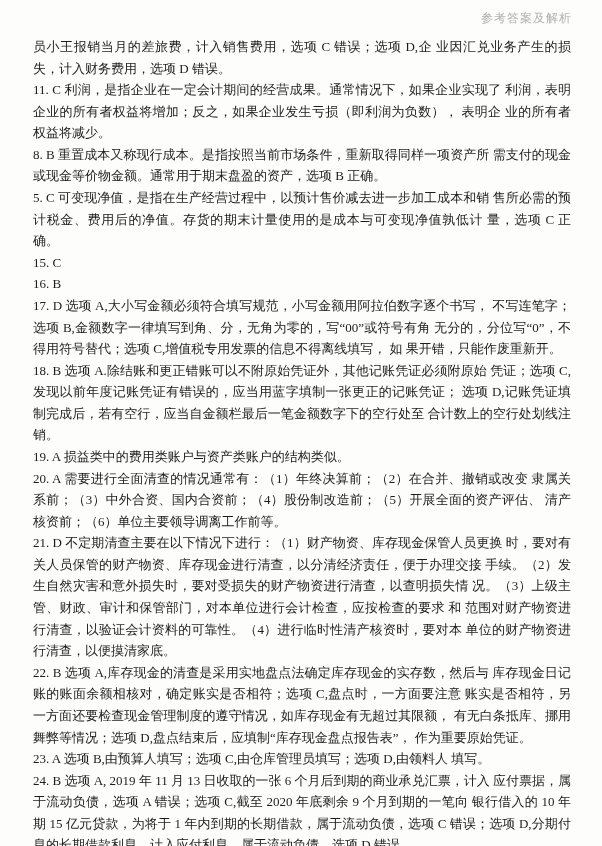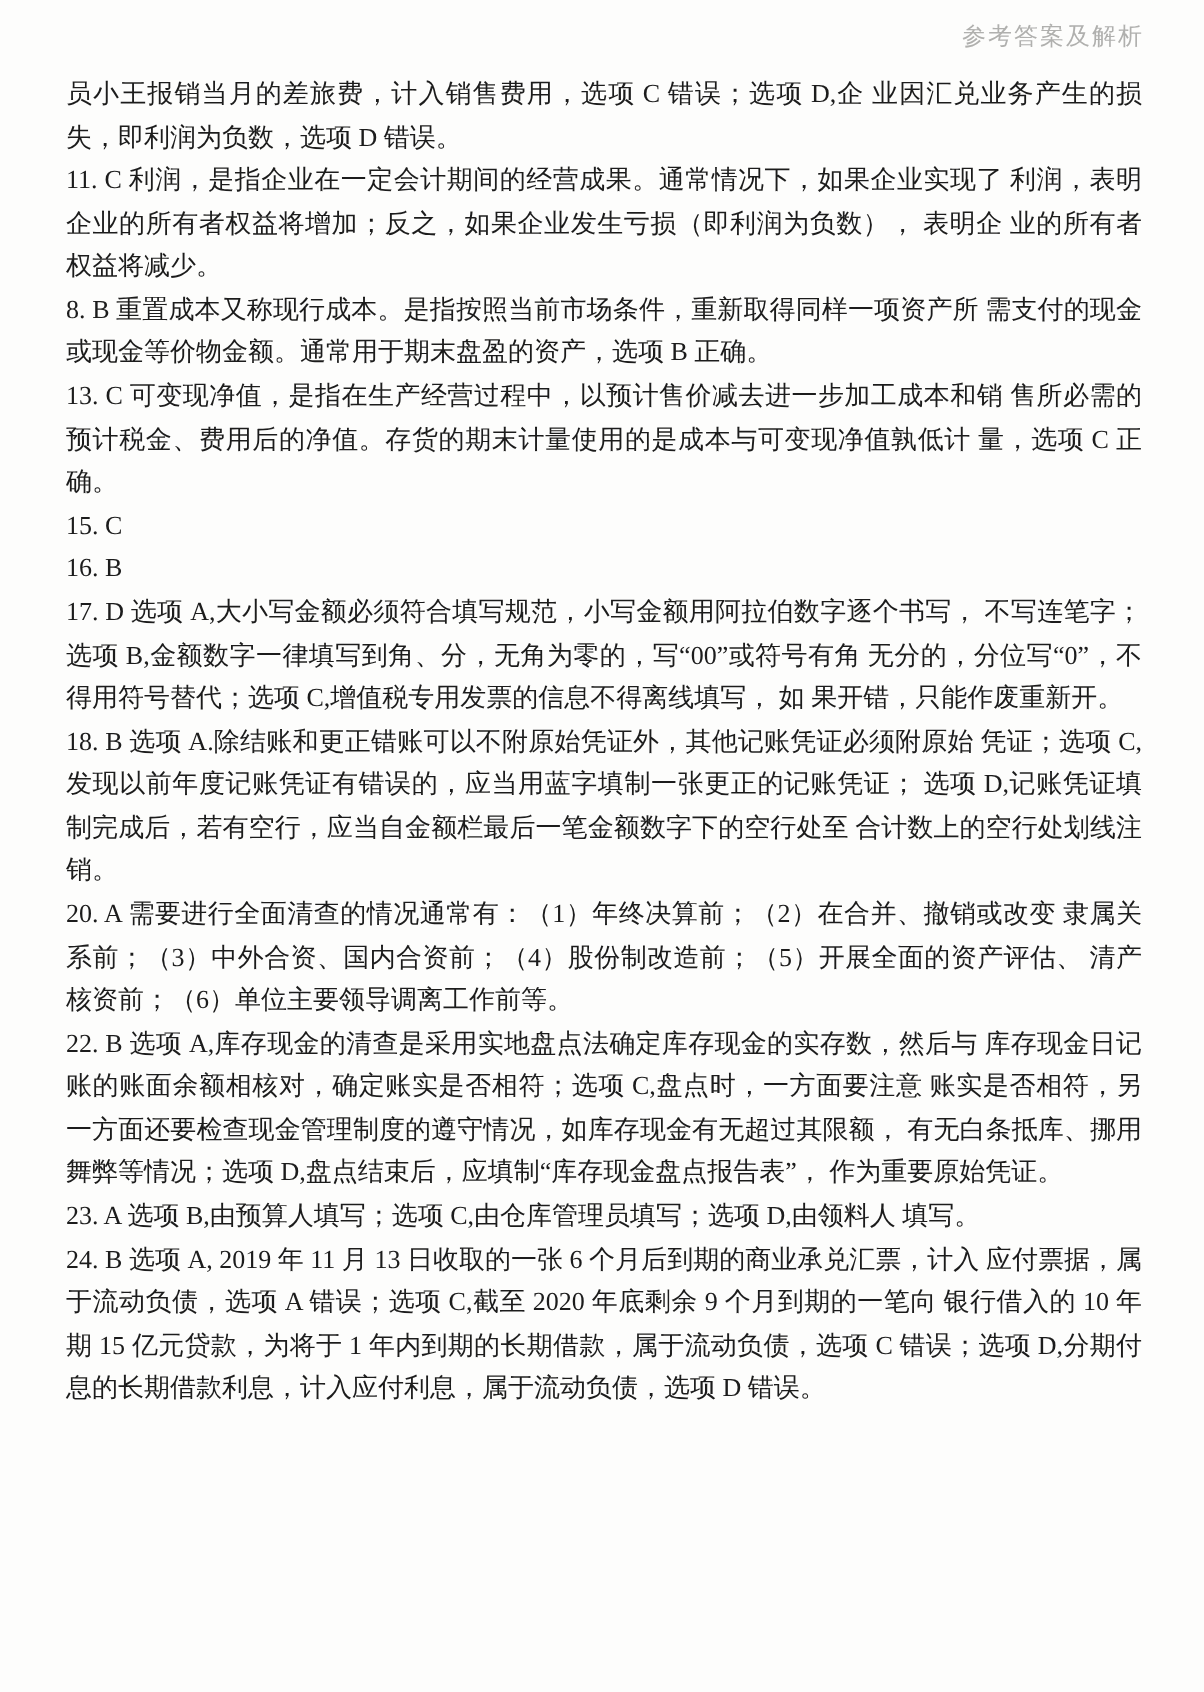--- a/index.html
+++ b/index.html
@@ -41,26 +41,28 @@
     padding: 0;
     word-break: break-all;
   }
 </style>
 </head>
 <body>
 
 <div class="page">
   <div class="header-title">参考答案及解析</div>
   <div class="content">
-      <p>员小王报销当月的差旅费，计入销售费用，选项 C 错误；选项 D,企 业因汇兑业务产生的损失，即利润为负数，选项 D 错误。</p>
+      <p>员小王报销当月的差旅费，计入销售费用，选项 C 错误；选项 D,企 业因汇兑业务产生的损失，计入财务费用，选项 D 错误。</p>
       <p>11.  C  利润，是指企业在一定会计期间的经营成果。通常情况下，如果企业实现了 利润，表明企业的所有者权益将增加；反之，如果企业发生亏损（即利润为负数）， 表明企 业的所有者权益将减少。</p>
       <p>8.  B 重置成本又称现行成本。是指按照当前市场条件，重新取得同样一项资产所 需支付的现金或现金等价物金额。通常用于期末盘盈的资产，选项 B 正确。</p>
-      <p>13.  C 可变现净值，是指在生产经营过程中，以预计售价减去进一步加工成本和销 售所必需的预计税金、费用后的净值。存货的期末计量使用的是成本与可变现净值孰低计 量，选项 C 正确。</p>
+      <p>5.  C 可变现净值，是指在生产经营过程中，以预计售价减去进一步加工成本和销 售所必需的预计税金、费用后的净值。存货的期末计量使用的是成本与可变现净值孰低计 量，选项 C 正确。</p>
       <p>15.  C</p>
       <p>16.  B</p>
       <p>17. D  选项 A,大小写金额必须符合填写规范，小写金额用阿拉伯数字逐个书写， 不写连笔字；选项 B,金额数字一律填写到角、分，无角为零的，写“00”或符号有角 无分的，分位写“0”，不得用符号替代；选项 C,增值税专用发票的信息不得离线填写， 如 果开错，只能作废重新开。</p>
       <p>18.  B  选项 A.除结账和更正错账可以不附原始凭证外，其他记账凭证必须附原始 凭证；选项 C,发现以前年度记账凭证有错误的，应当用蓝字填制一张更正的记账凭证； 选项 D,记账凭证填制完成后，若有空行，应当自金额栏最后一笔金额数字下的空行处至 合计数上的空行处划线注销。</p>
+      <p>19.  A  损益类中的费用类账户与资产类账户的结构类似。</p>
       <p>20.  A  需要进行全面清查的情况通常有：（1）年终决算前；（2）在合并、撤销或改变 隶属关系前；（3）中外合资、国内合资前；（4）股份制改造前；（5）开展全面的资产评估、 清产核资前；（6）单位主要领导调离工作前等。</p>
+      <p>21.  D  不定期清查主要在以下情况下进行：（1）财产物资、库存现金保管人员更换 时，要对有关人员保管的财产物资、库存现金进行清查，以分清经济责任，便于办理交接 手续。（2）发生自然灾害和意外损失时，要对受损失的财产物资进行清查，以查明损失情 况。（3）上级主管、财政、审计和保管部门，对本单位进行会计检查，应按检查的要求 和 范围对财产物资进行清查，以验证会计资料的可靠性。（4）进行临时性清产核资时，要对本 单位的财产物资进行清查，以便摸清家底。</p>
       <p>22.  B  选项 A,库存现金的清查是采用实地盘点法确定库存现金的实存数，然后与 库存现金日记账的账面余额相核对，确定账实是否相符；选项 C,盘点时，一方面要注意 账实是否相符，另一方面还要检查现金管理制度的遵守情况，如库存现金有无超过其限额， 有无白条抵库、挪用舞弊等情况；选项 D,盘点结束后，应填制“库存现金盘点报告表”， 作为重要原始凭证。</p>
       <p>23.   A 选项 B,由预算人填写；选项 C,由仓库管理员填写；选项 D,由领料人 填写。</p>
       <p>24.   B 选项 A, 2019 年 11 月 13 日收取的一张 6 个月后到期的商业承兑汇票，计入 应付票据，属于流动负债，选项 A 错误；选项 C,截至 2020 年底剩余 9 个月到期的一笔向 银行借入的 10 年期 15 亿元贷款，为将于 1 年内到期的长期借款，属于流动负债，选项 C 错误；选项 D,分期付息的长期借款利息，计入应付利息，属于流动负债，选项 D 错误。</p>
     </div>
 </div>
 
 </body></html>

